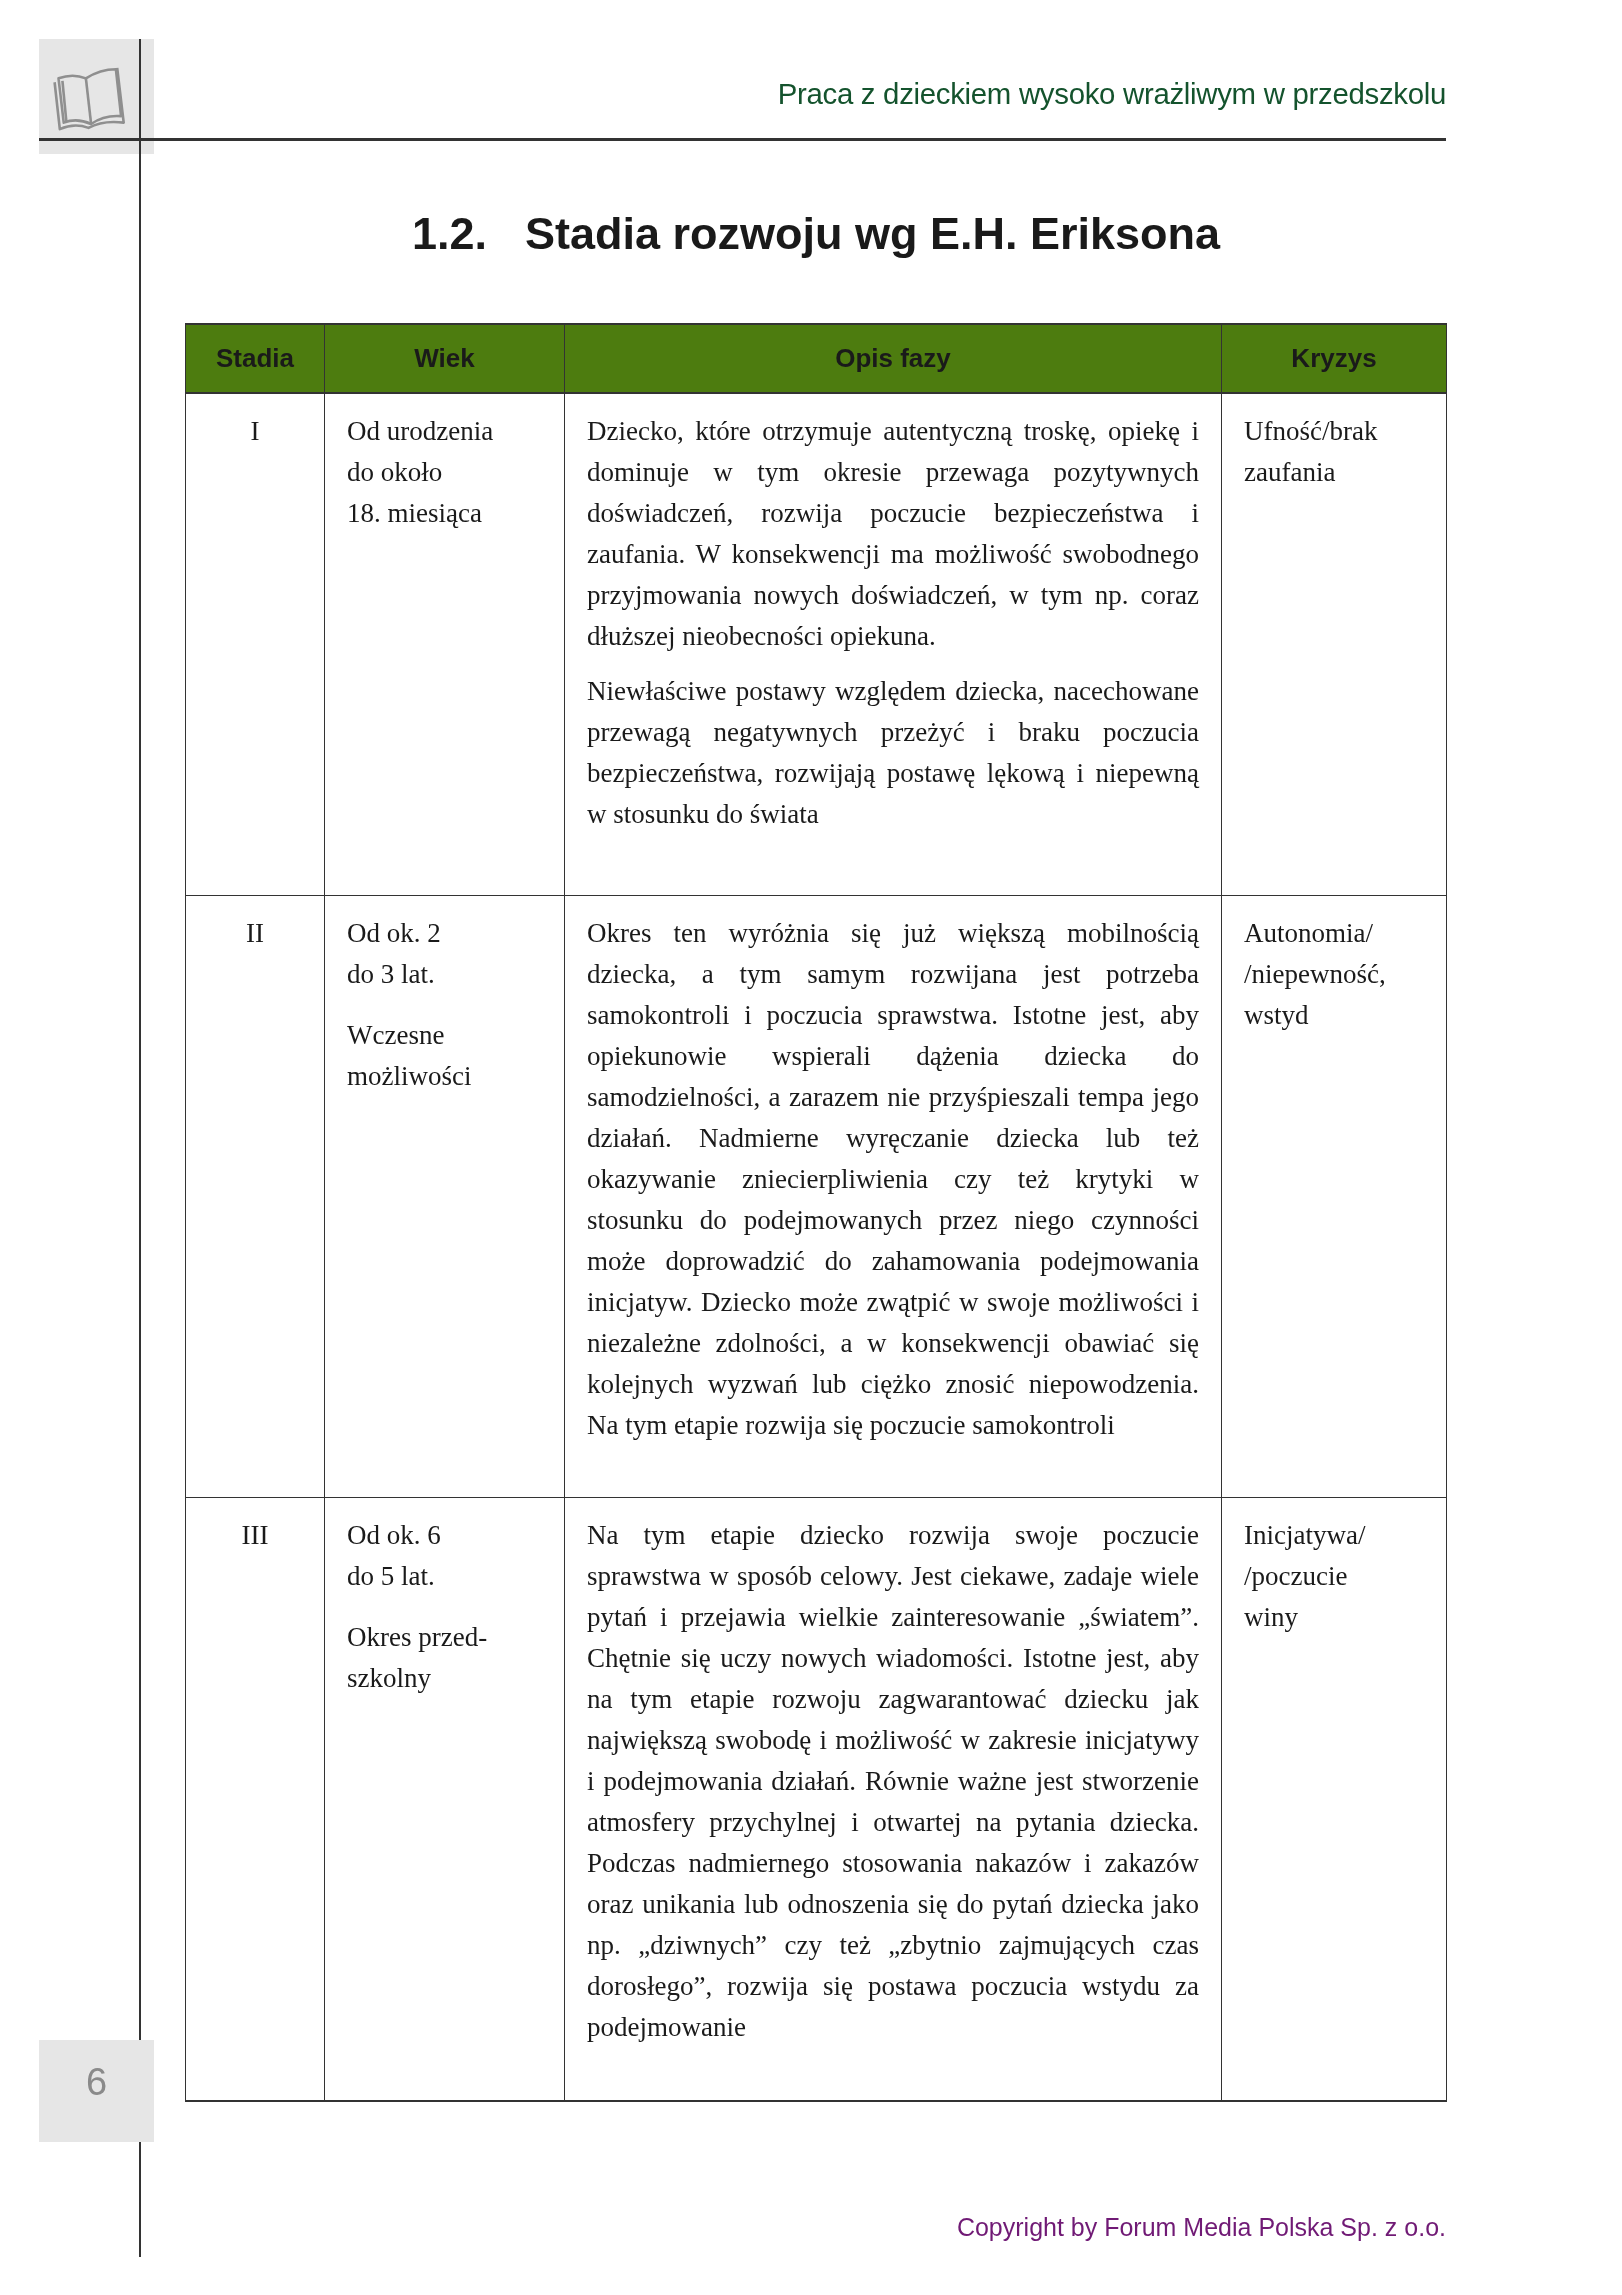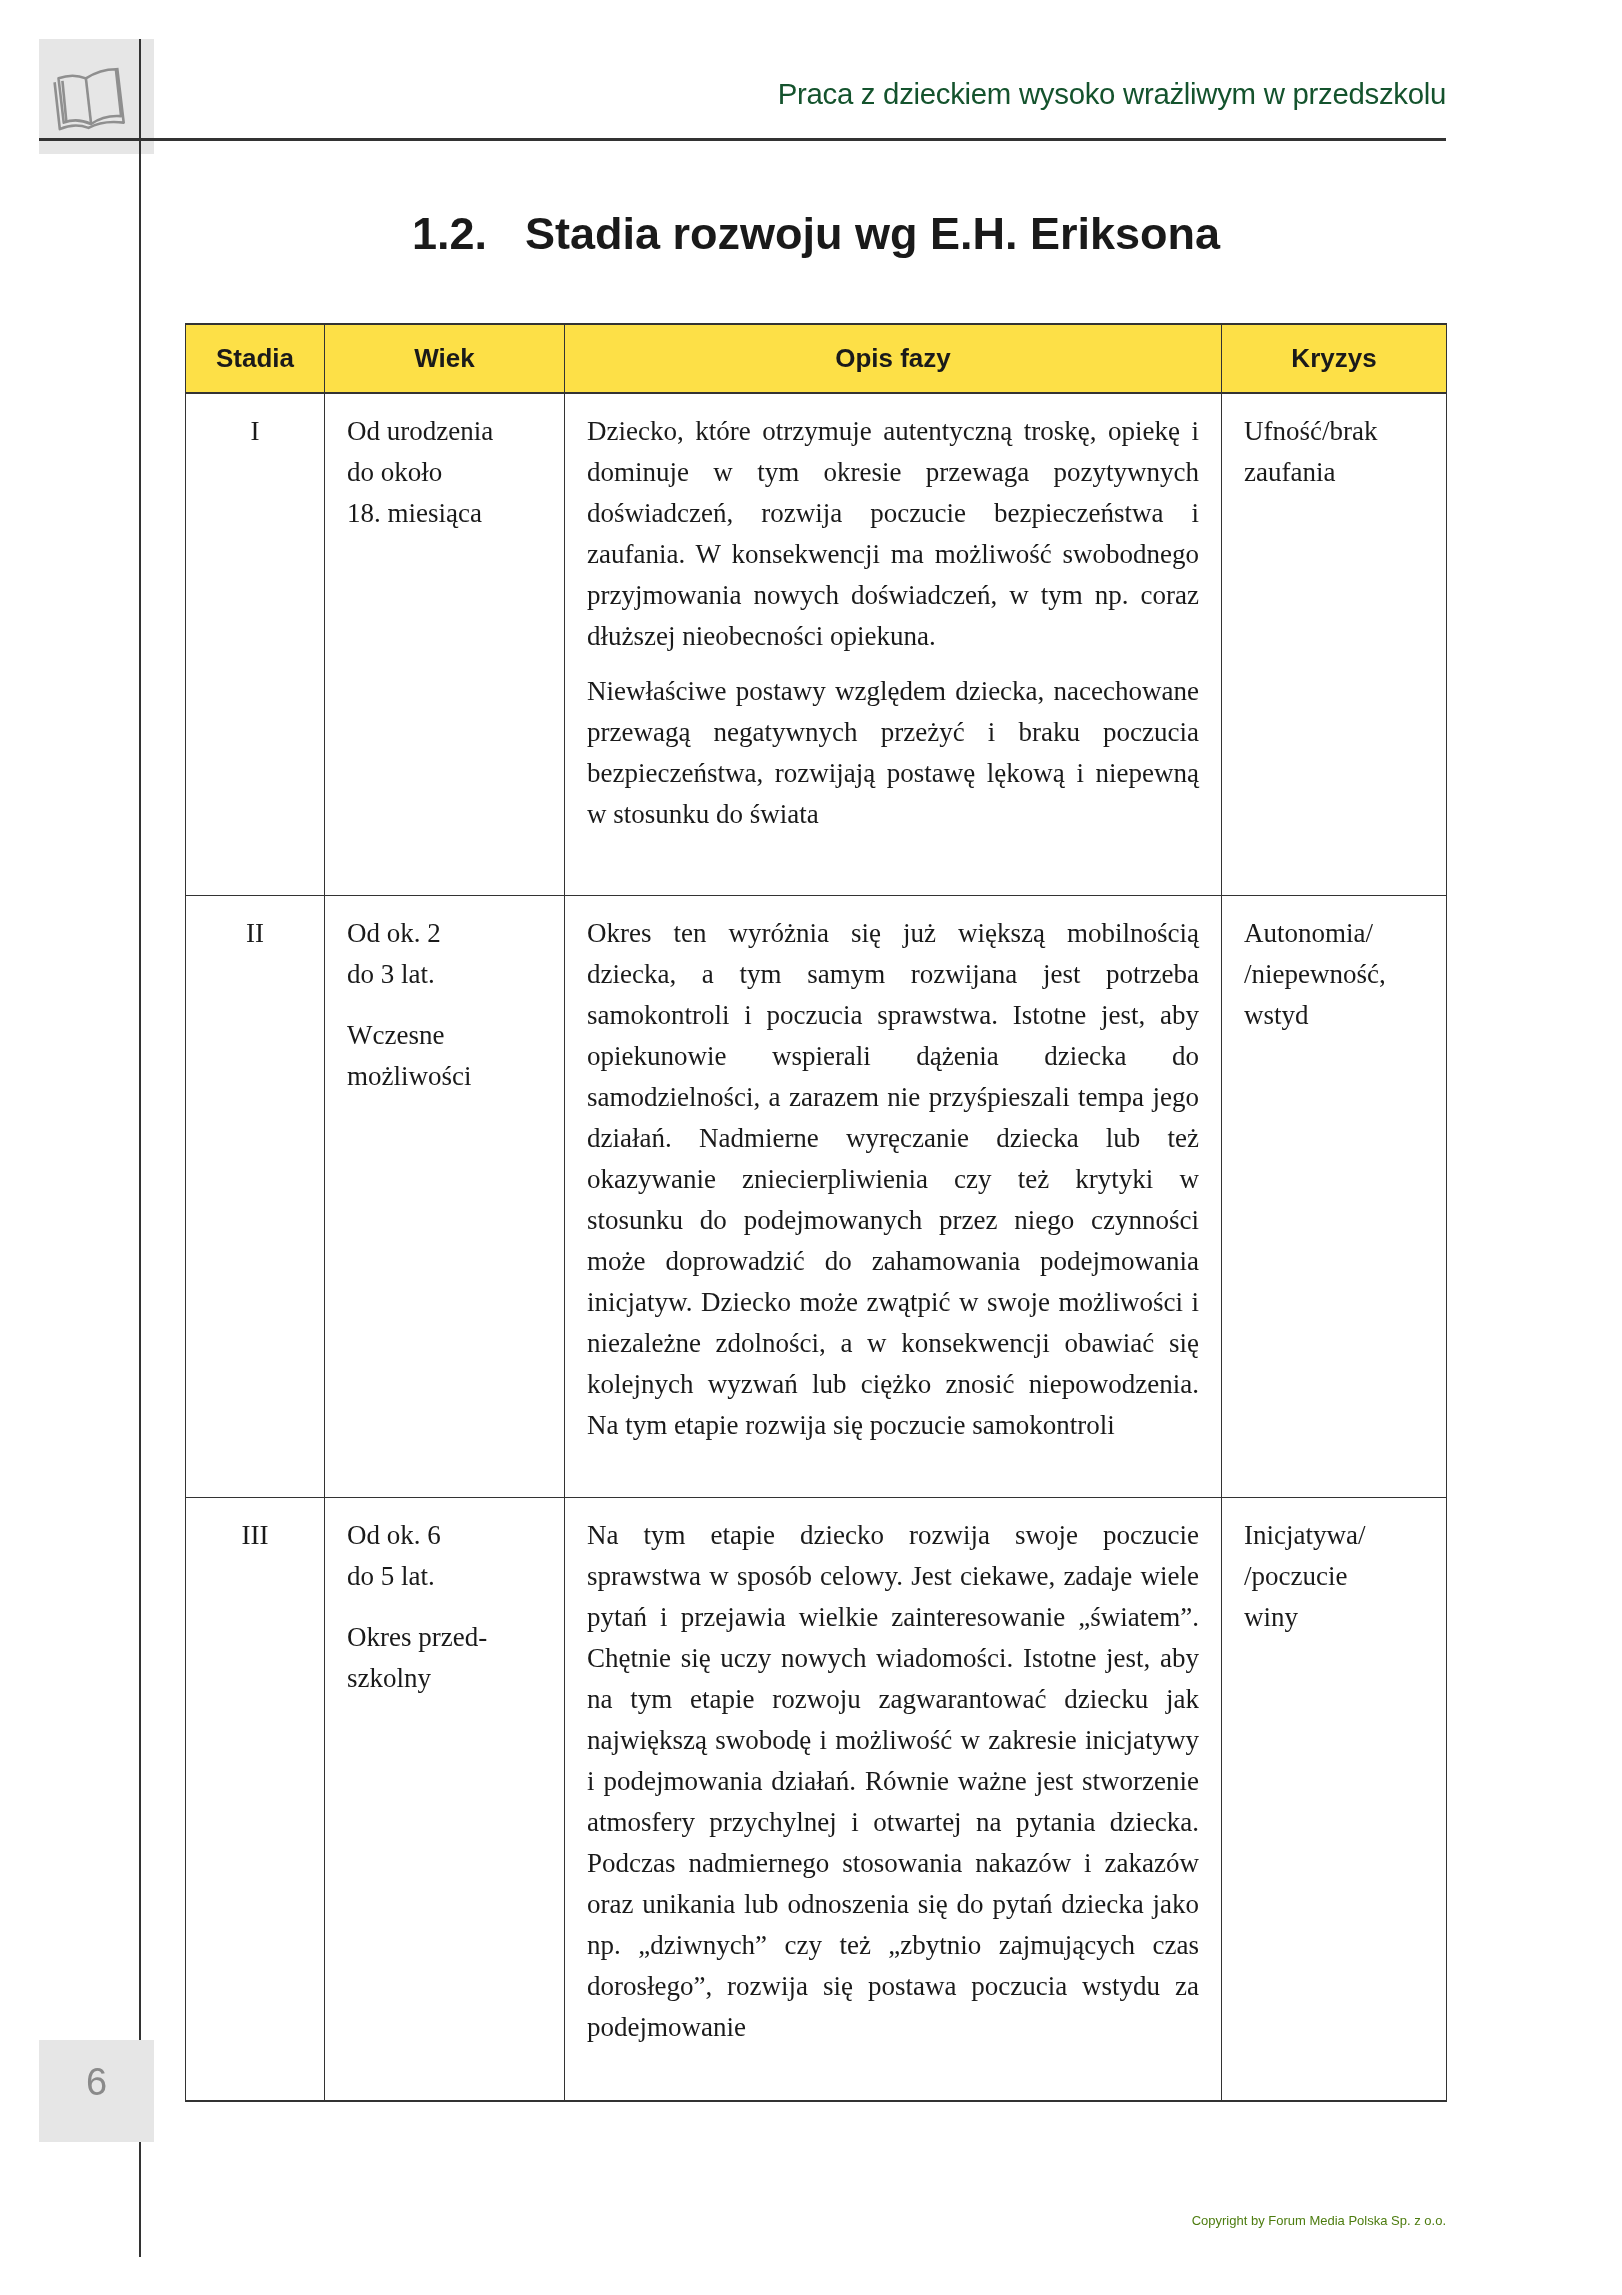--- a/index.html
+++ b/index.html
@@ -19,21 +19,21 @@
     left:185px; width:1262px; top:208px; text-align:center;
     font-family:"Liberation Sans", sans-serif; font-weight:bold; font-size:45px; color:#1a1a1a;
   }
   #page-title .num { display:inline-block; margin-right:38px; }
   table.erikson {
     position:absolute; left:185px; top:323px; width:1262px;
     border-collapse:collapse; table-layout:fixed;
     border-top:2.6px solid #333; border-bottom:2.6px solid #333;
   }
   table.erikson th {
-    background:#fde047; height:65px; font-family:"Liberation Sans", sans-serif;
+    background:#4d7c0f; height:65px; font-family:"Liberation Sans", sans-serif;
     font-weight:bold; font-size:26px; color:#1a1a1a; text-align:center;
     border-left:1.3px solid #333; border-right:1.3px solid #333; border-bottom:2.6px solid #333;
   }
   table.erikson td {
     vertical-align:top; border:1.3px solid #333;
     font-family:"Liberation Serif", serif; font-size:27px; color:#1a1a1a;
     line-height:41px; padding:17px 22px 9.2px 22px;
   }
   table.erikson tr.row1 td { height:475px; }
   table.erikson tr.row2 td { height:575px; }
@@ -42,21 +42,21 @@
   td.desc p { margin:0 0 14.4px 0; text-align:justify; }
   td.desc p:last-child { margin-bottom:0; }
   td.age p, td.crisis p { margin:0 0 19.6px 0; white-space:pre-line; }
   td.age p:last-child, td.crisis p:last-child { margin-bottom:0; }
   #page-number {
     left:39px; top:2061px; width:115px; text-align:center;
     font-family:"Liberation Sans", sans-serif; font-size:38px; color:#8a8a8a;
   }
   #copyright {
     right:177px; top:2213px; font-family:"Liberation Sans", sans-serif;
-    font-size:13px; color:#4d7c0f; white-space:nowrap;
+    font-size:25px; color:#701a75; white-space:nowrap;
   }
 </style>
 </head>
 <body>
 
 <div class="abs corner-box" id="top-box"></div>
 <div class="abs" id="book-icon">
   <svg width="81" height="73" viewBox="0 0 124 112" fill="none" stroke="#8f8f8f" stroke-width="4" stroke-linejoin="round">
     <path d="M10 28 L18 100 Q40 90 62 98 Q84 86 116 90 L106 6"></path>
     <path d="M16 22 Q38 14 58 22 Q80 8 104 8 L112 80 Q86 78 66 92 Q44 82 24 90 Z"></path>

